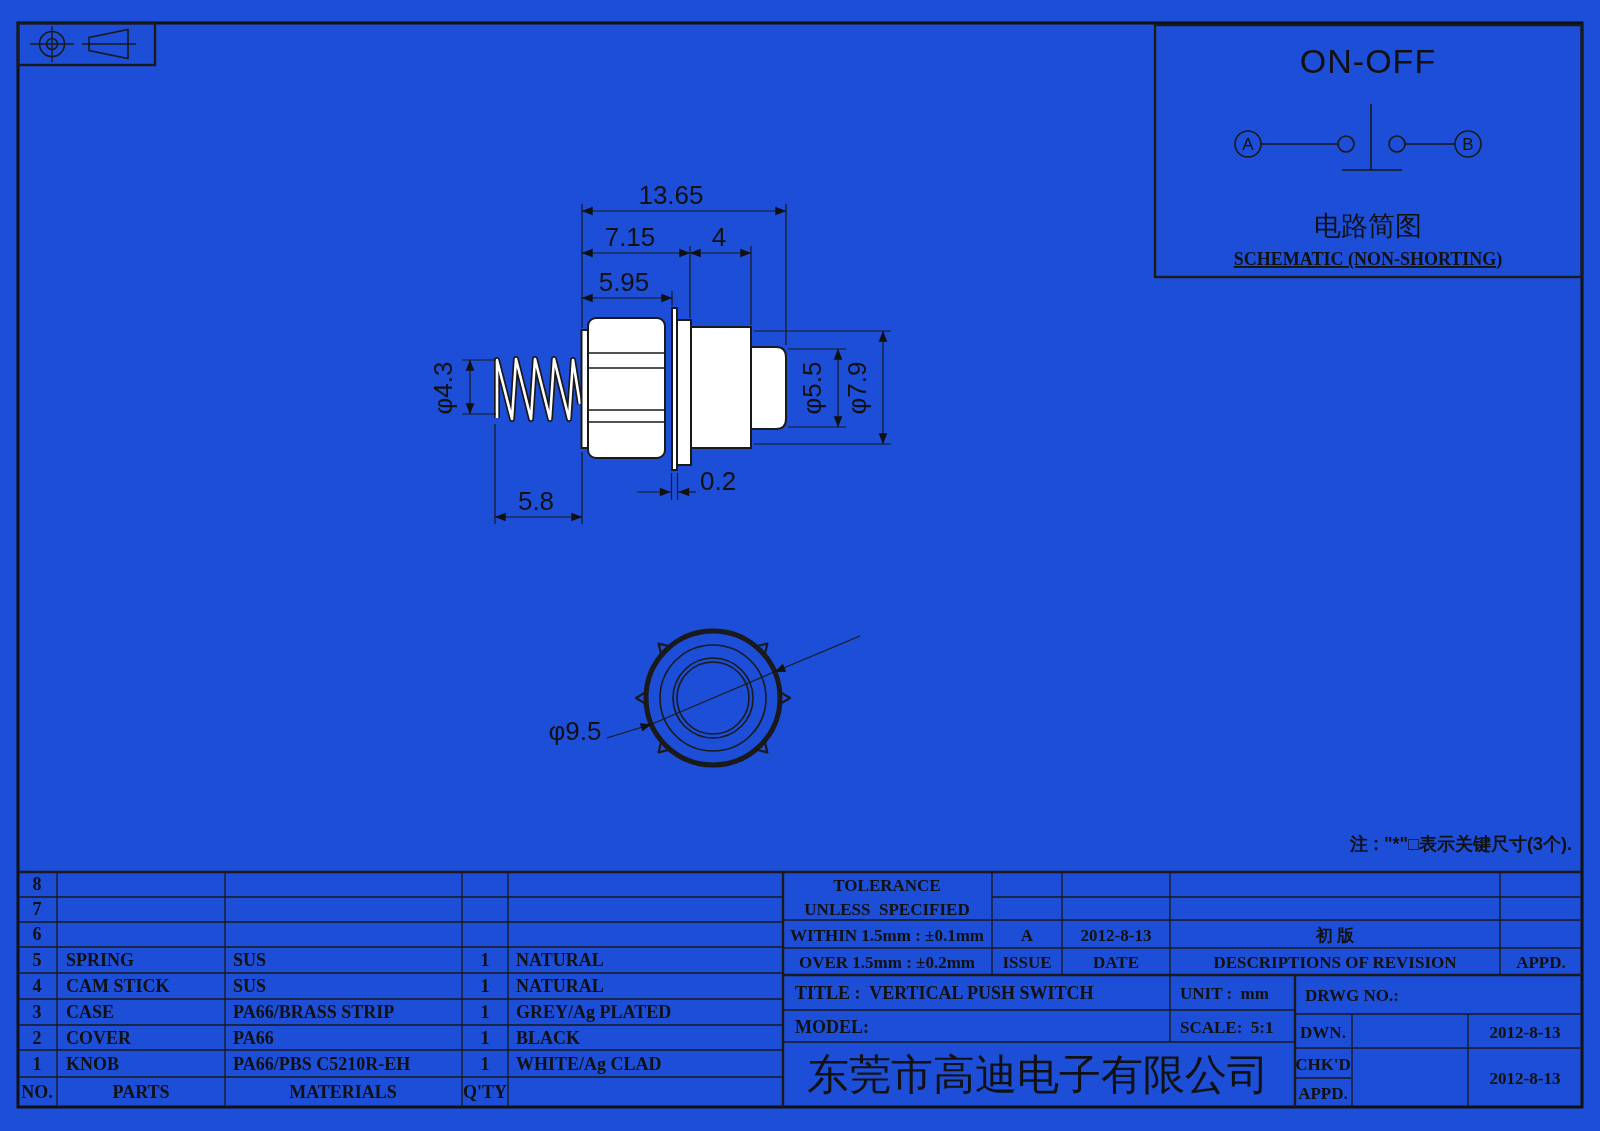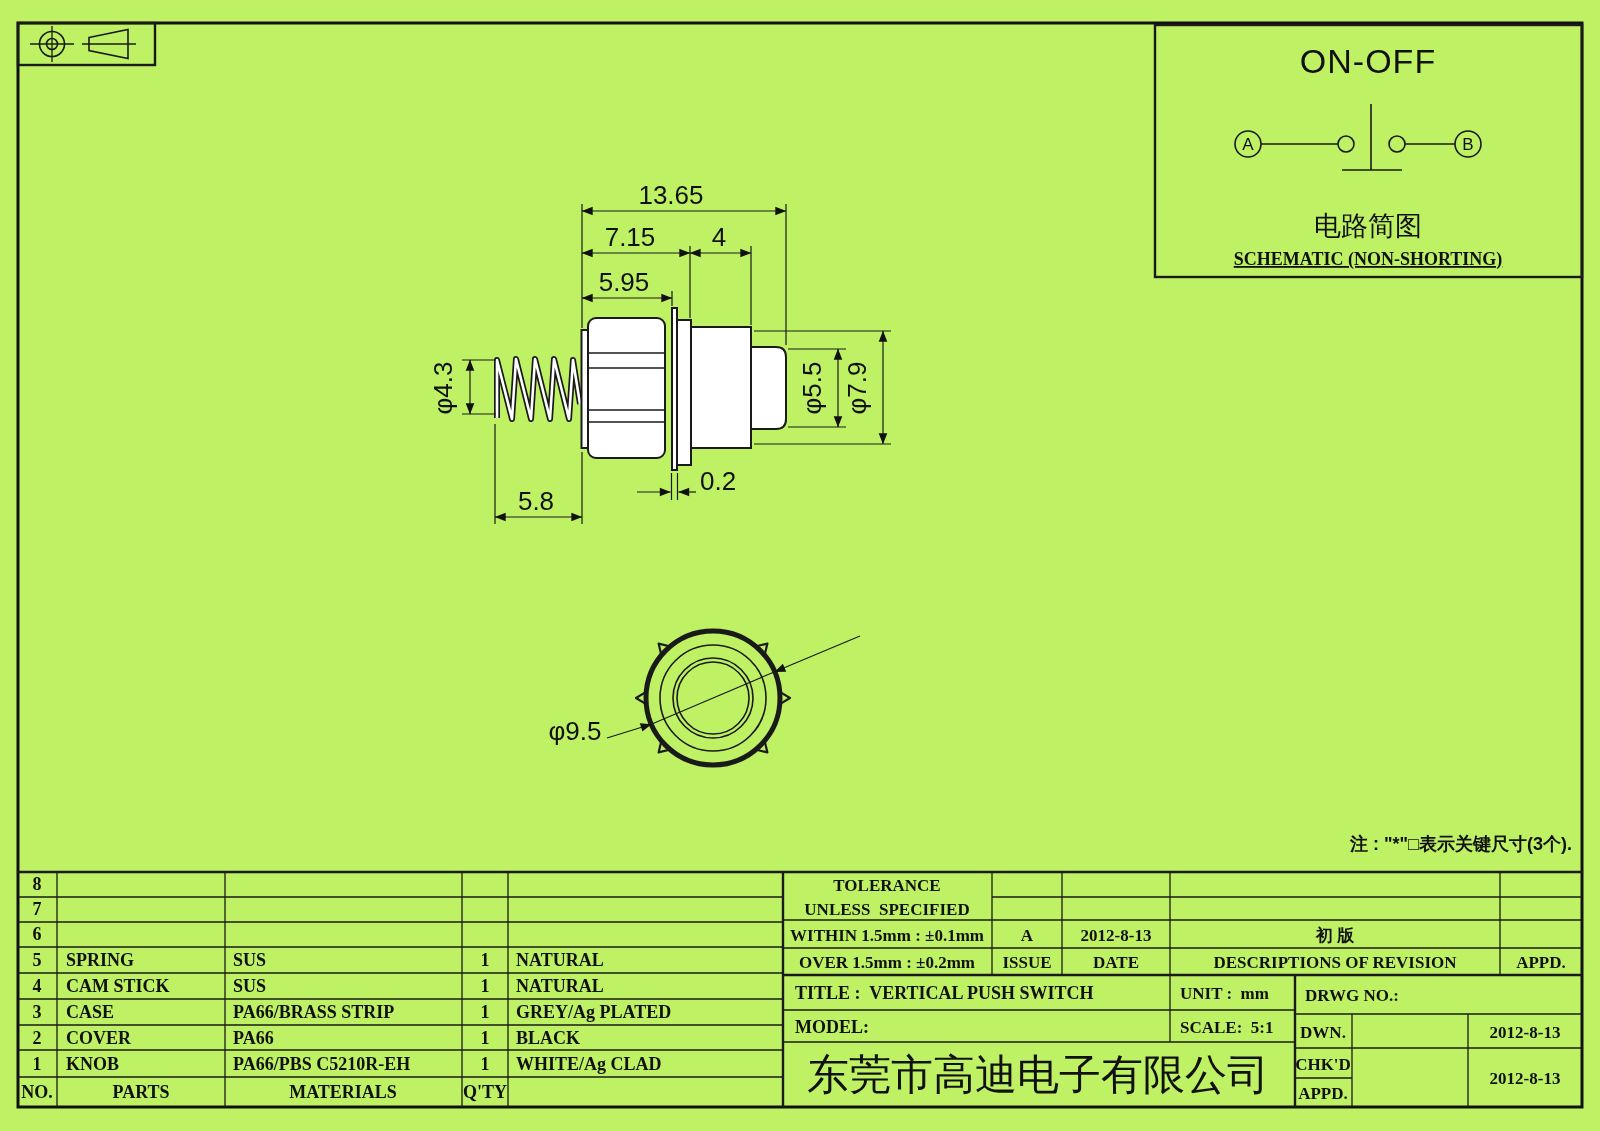--- a/index.html
+++ b/index.html
@@ -1,16 +1,16 @@
 <!DOCTYPE html>
 <html><head>
 <meta charset="utf-8">
 <style>
   html,body{margin:0;padding:0;background:#ffffff;}
-  .sheet{position:relative;width:1600px;height:1131px;background:#bef264;overflow:hidden;}
+  .sheet{position:relative;width:1600px;height:1131px;background:#1d4ed8;overflow:hidden;}
   svg{display:block;}
   svg text{white-space:pre;}
   .ln  {stroke:#1a1a1a;stroke-width:1.3;fill:none;}
   .ln2 {stroke:#1a1a1a;stroke-width:2.4;fill:none;}
   .shape{stroke:#1a1a1a;stroke-width:2;fill:#ffffff;}
   .thin {stroke:#1a1a1a;stroke-width:1.6;fill:none;}
   .dim {stroke:#1a1a1a;stroke-width:1.2;fill:none;}
   .dimtxt{font-family:"Liberation Sans","DejaVu Sans",sans-serif;font-size:26px;fill:#111;}
   .tbl {font-family:"Liberation Serif","DejaVu Serif",serif;font-weight:bold;font-size:18px;fill:#111;}
   .tbls{font-family:"Liberation Serif","DejaVu Serif",serif;font-weight:bold;font-size:17px;fill:#111;}

